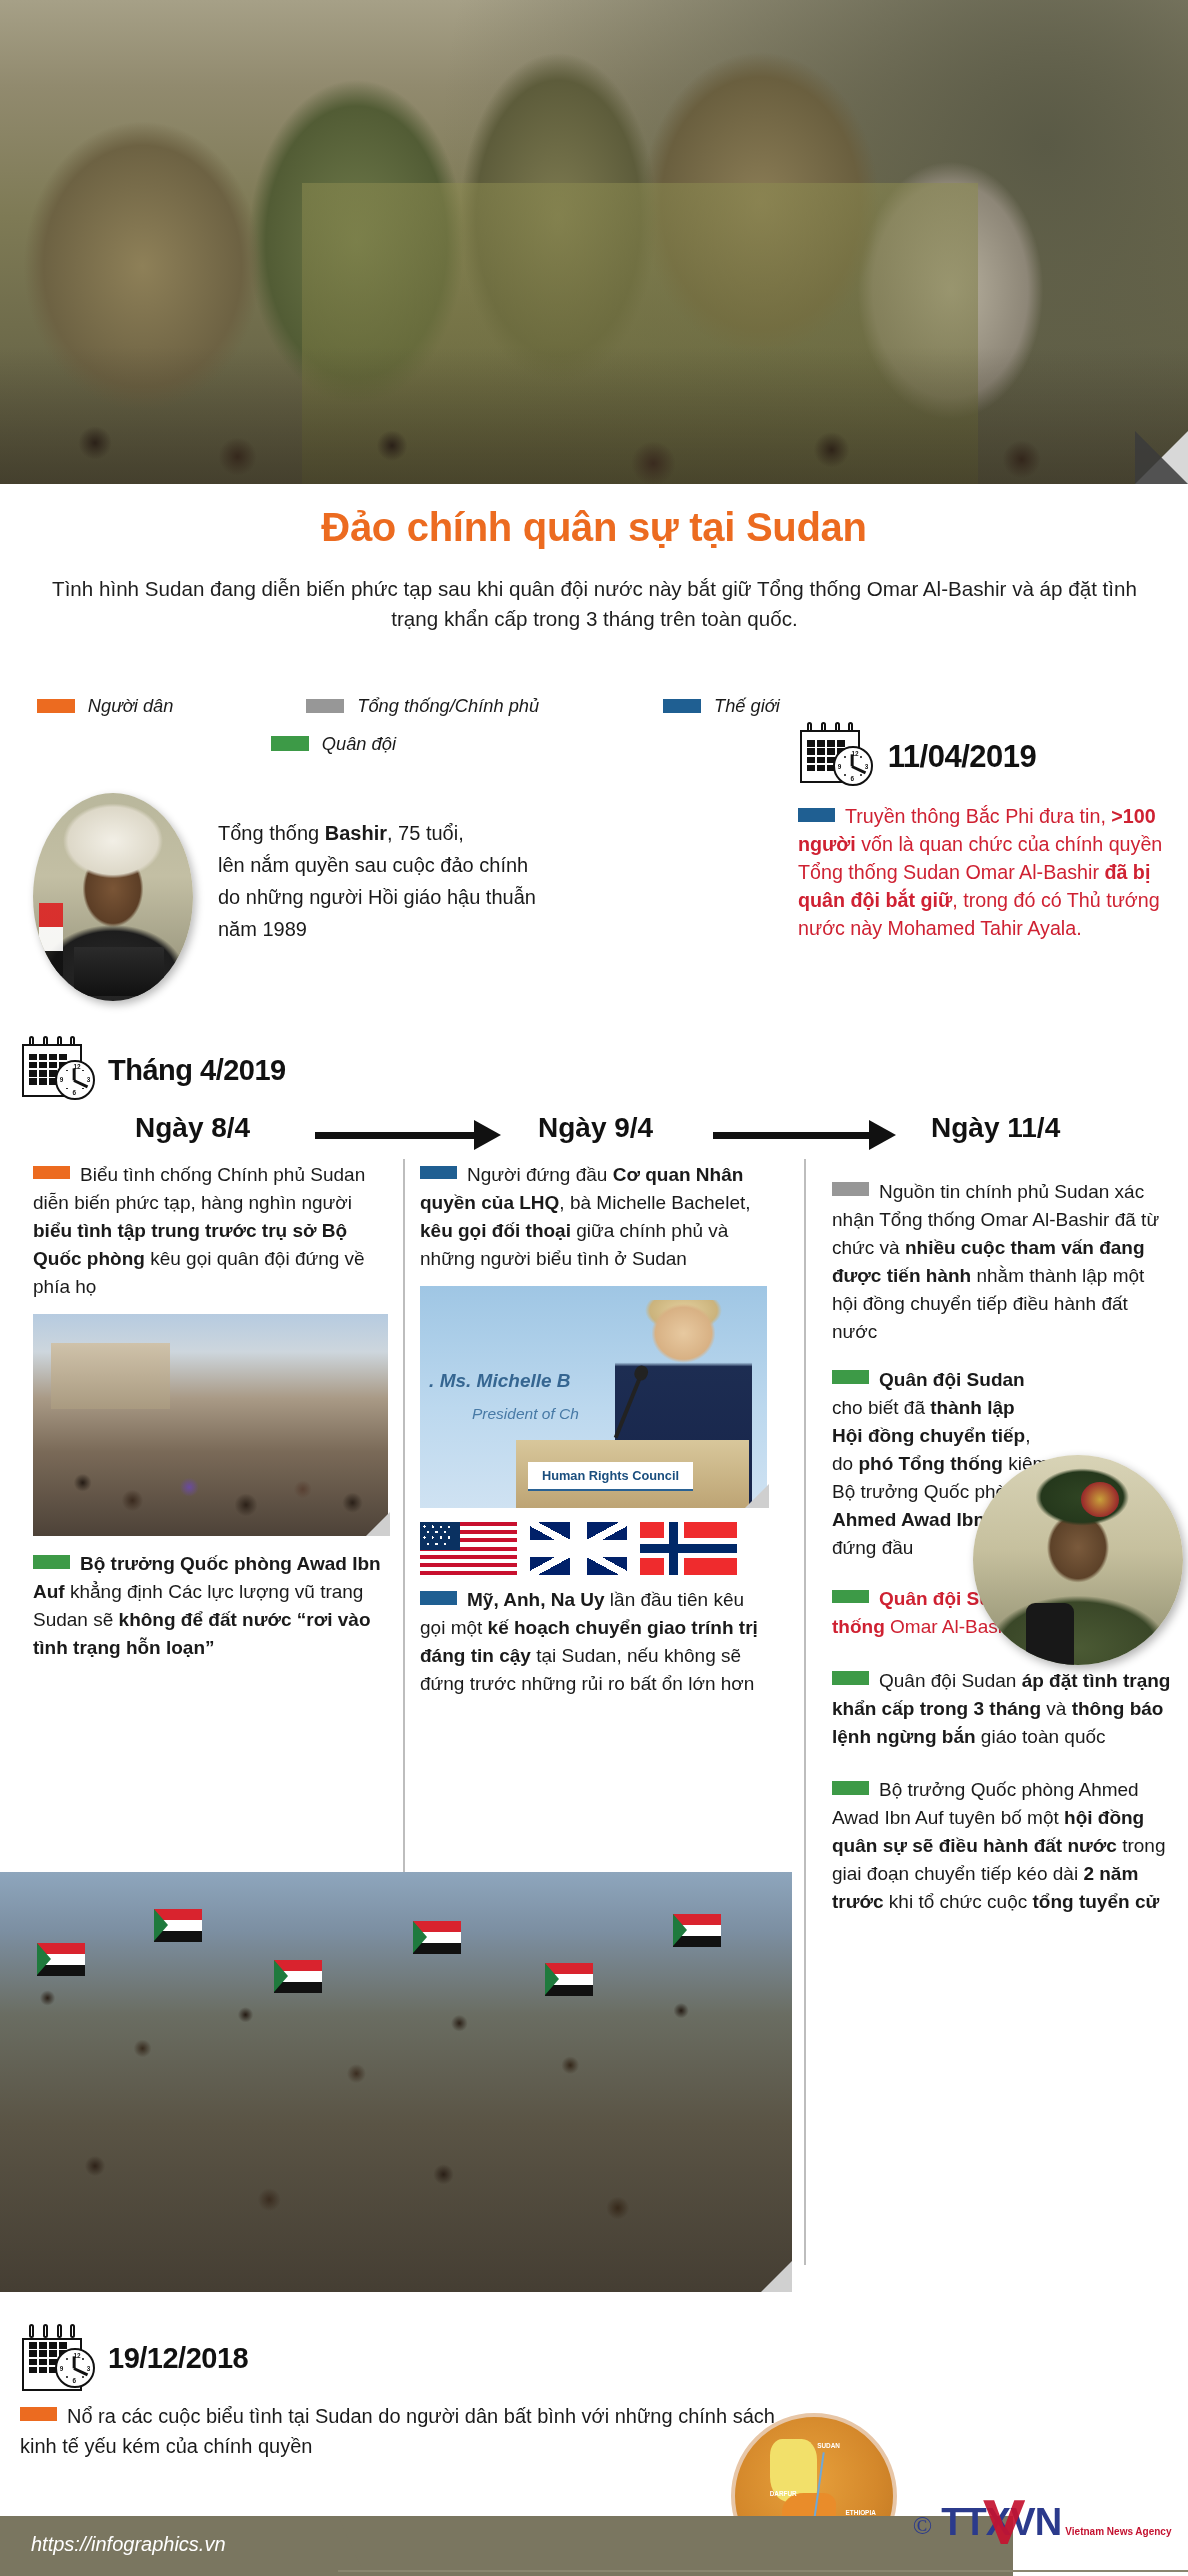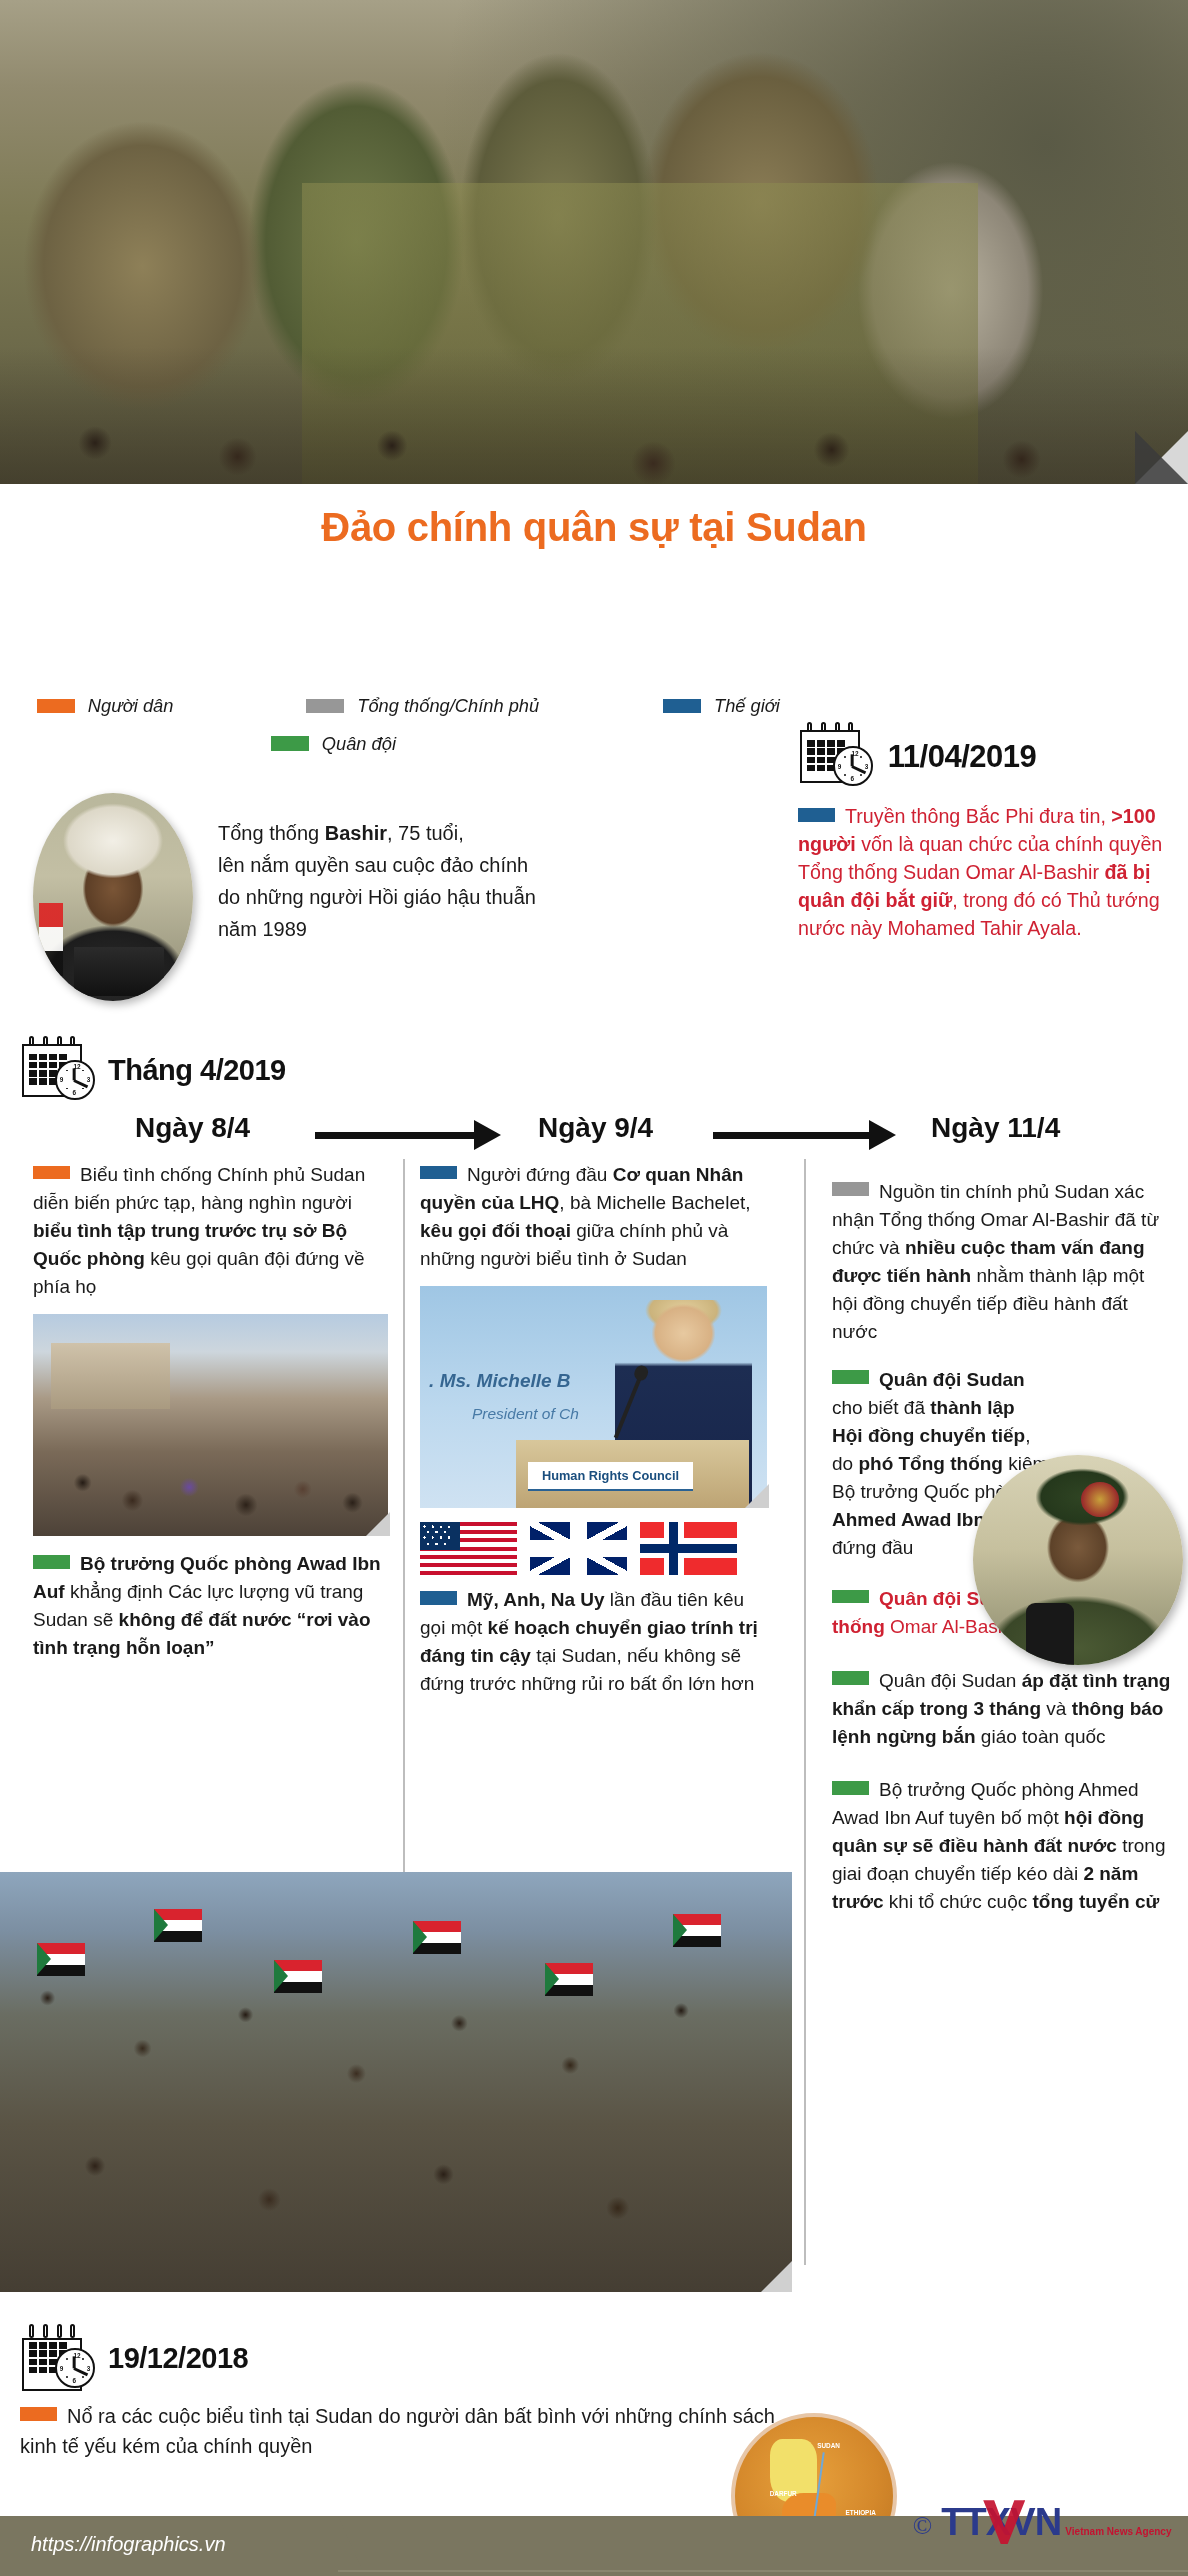--- a/index.html
+++ b/index.html
@@ -333,21 +333,21 @@
     background:#e98c2a; border-radius:40% 24% 34% 28%;
   }
   .mapcircle .lbl { position:absolute; color:#fff; font-size:6.4px; font-weight:bold; }
   .mapcircle .riv {
     position:absolute; left:52%; top:22%; width:1.8px; height:52%;
     background:#6fa8d8; transform:rotate(8deg);
   }
 
   
   .footbar {
-    position:absolute; left:0; bottom:0; width:1188px; height:60px;
+    position:absolute; left:0; bottom:0; width:1013px; height:60px;
     background:#7a7660;
   }
   .footbar .tab {
     position:absolute; left:0; top:0; height:60px; width:338px; background:#7a7660;
   }
   .footbar .tab:after {
     content:""; position:absolute; right:-27.4px; top:0; width:0; height:0;
     border-bottom:60px solid #7a7660; border-right:27.4px solid transparent;
   }
   .footurl {
@@ -376,20 +376,21 @@
 
   <div class="hero">
     <div class="hero-img"></div>
     <div class="hero-vehicle"></div>
     <div class="hero-crowd"></div>
     <div class="hero-corner"></div>
     <div class="hero-corner2"></div>
   </div>
 
   <div class="title">Đảo chính quân sự tại Sudan</div>
+  <div class="subtitle">Tình hình Sudan đang diễn biến phức tạp sau khi quân đội nước này bắt giữ Tổng thống Omar Al-Bashir và áp đặt tình trạng khẩn cấp trong 3 tháng trên toàn quốc.</div>
 
   <div class="legend">
     <div class="legend-row r1">
       <div class="legend-item">
         <span class="lg-swatch sw-orange"></span>
         <span class="lg-label">Người dân</span>
       </div>
       <span class="sp1"></span>
       <div class="legend-item">
         <span class="lg-swatch sw-gray"></span>

